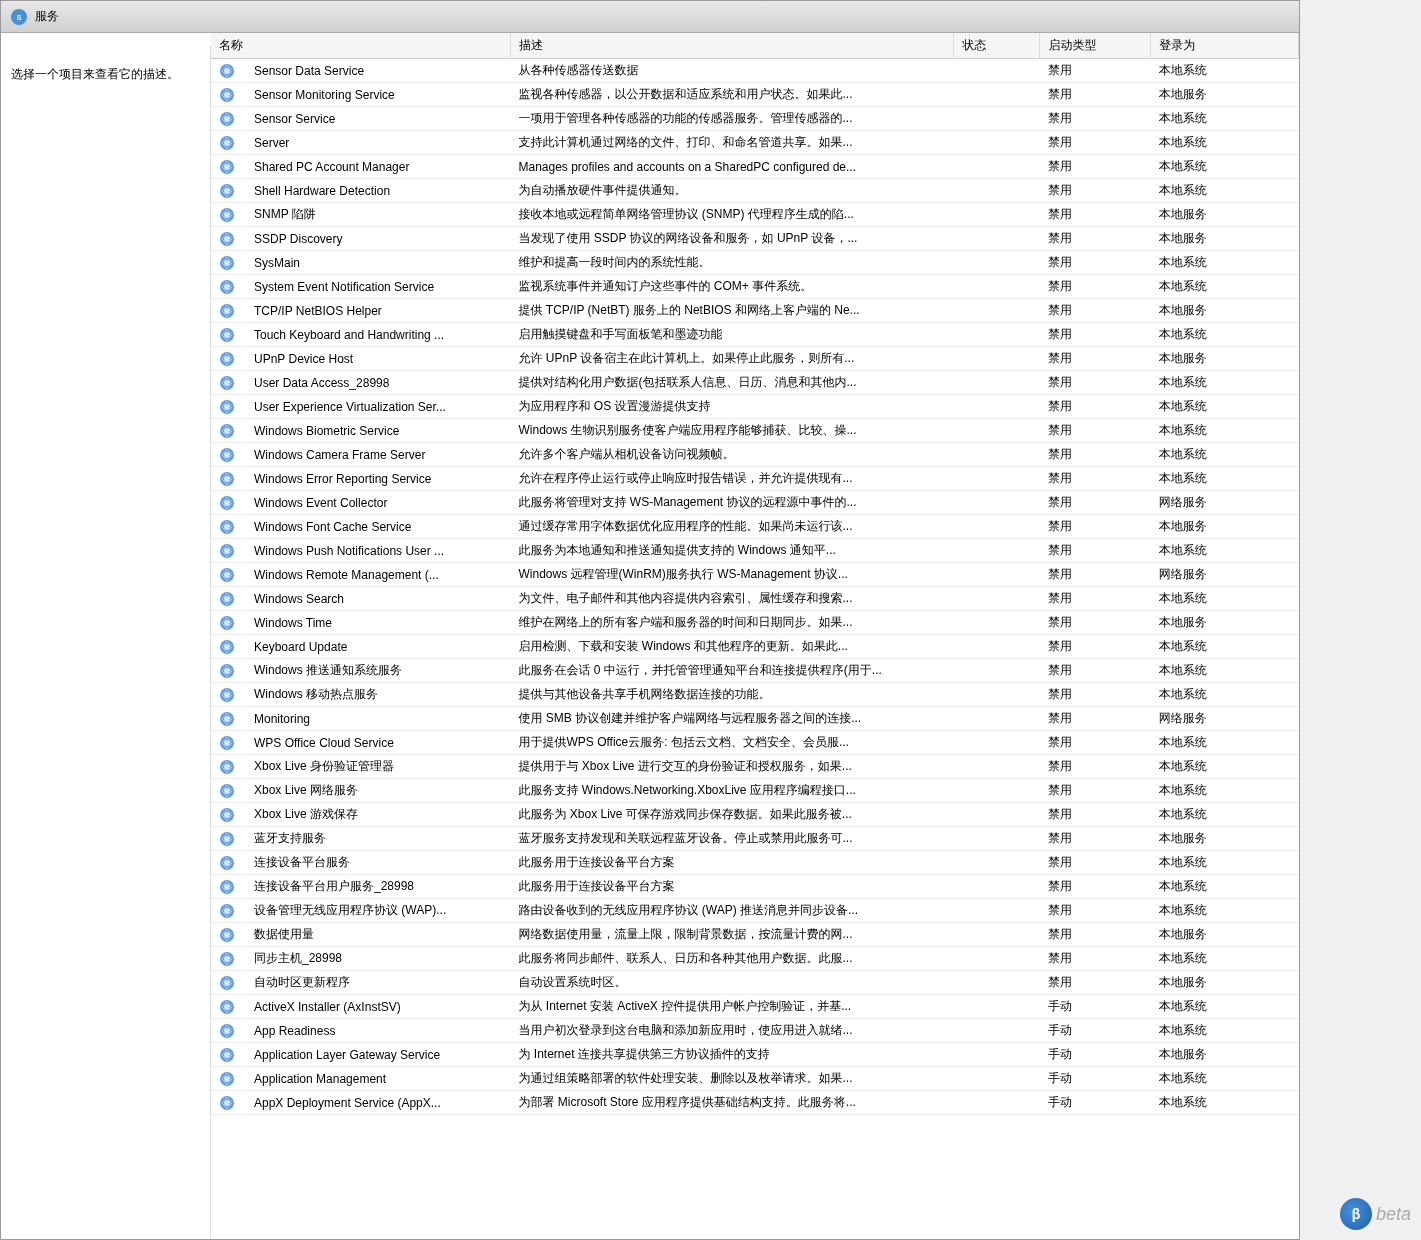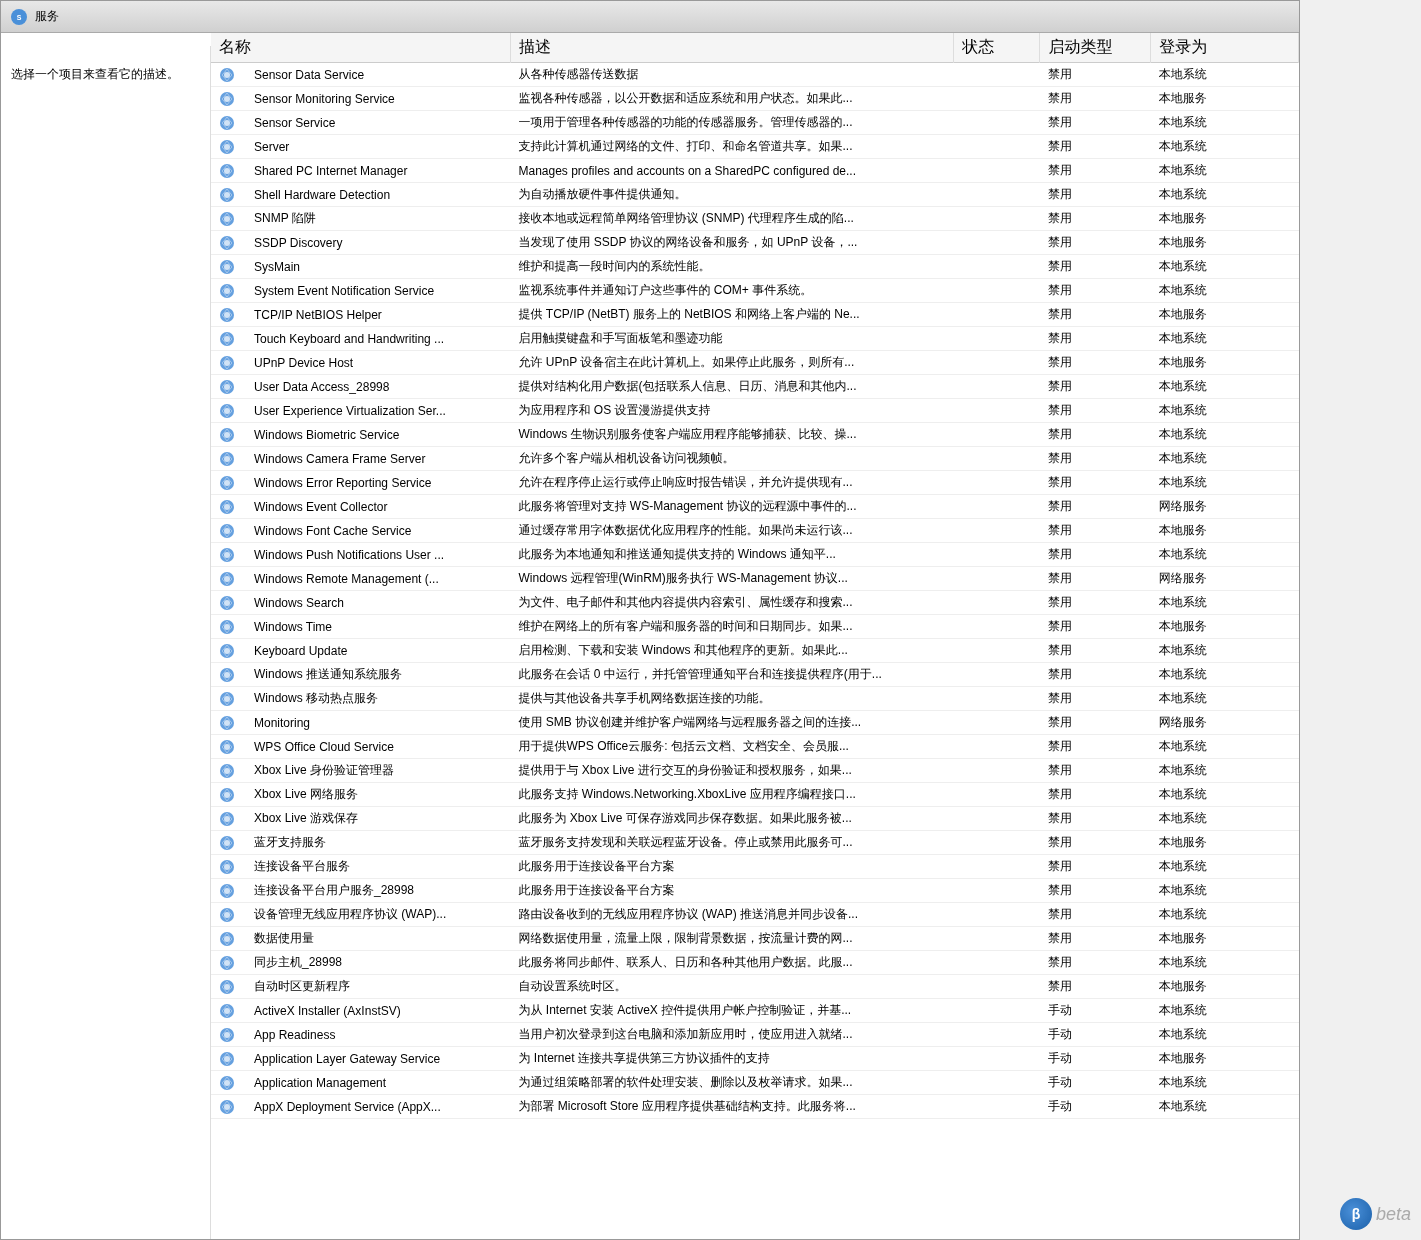--- a/index.html
+++ b/index.html
@@ -62,21 +62,21 @@
       border-collapse: collapse;
     }
     .service-table thead tr {
       background: #f5f5f5;
       border-bottom: 1px solid #ccc;
     }
     .service-table thead th {
       text-align: left;
       padding: 4px 8px;
       font-weight: normal;
-      font-size: 16px;
+      font-size: 12px;
       border-right: 1px solid #ddd;
       color: #000;
       cursor: pointer;
       user-select: none;
     }
     .service-table tbody tr {
       border-bottom: 1px solid #eee;
     }
     .service-table tbody td {
       padding: 3px 8px;
@@ -238,21 +238,21 @@
             <tr>
               <td class="col-name">
     <div class="service-name-cell">
       <span class="service-icon">
         <svg viewBox="0 0 16 16" xmlns="http://www.w3.org/2000/svg">
           <circle cx="8" cy="8" r="7" fill="#4a8fd9" opacity="0.85"></circle>
           <circle cx="8" cy="8" r="3" fill="#fff" opacity="0.7"></circle>
           <path d="M8 2 Q10 5 13 8 Q10 11 8 14 Q6 11 3 8 Q6 5 8 2Z" fill="none" stroke="#fff" stroke-width="0.8" opacity="0.5"></path>
         </svg>
       </span>
-      <span>Shared PC Internet Manager</span>
+      <span>Shared PC Account Manager</span>
     </div>
   </td>
               <td class="desc-cell">Manages profiles and accounts on a SharedPC configured de...</td>
               <td class="col-status"></td>
               <td class="col-startup">禁用</td>
               <td class="col-logon">本地系统</td>
             </tr>
             <tr>
               <td class="col-name">
     <div class="service-name-cell">

